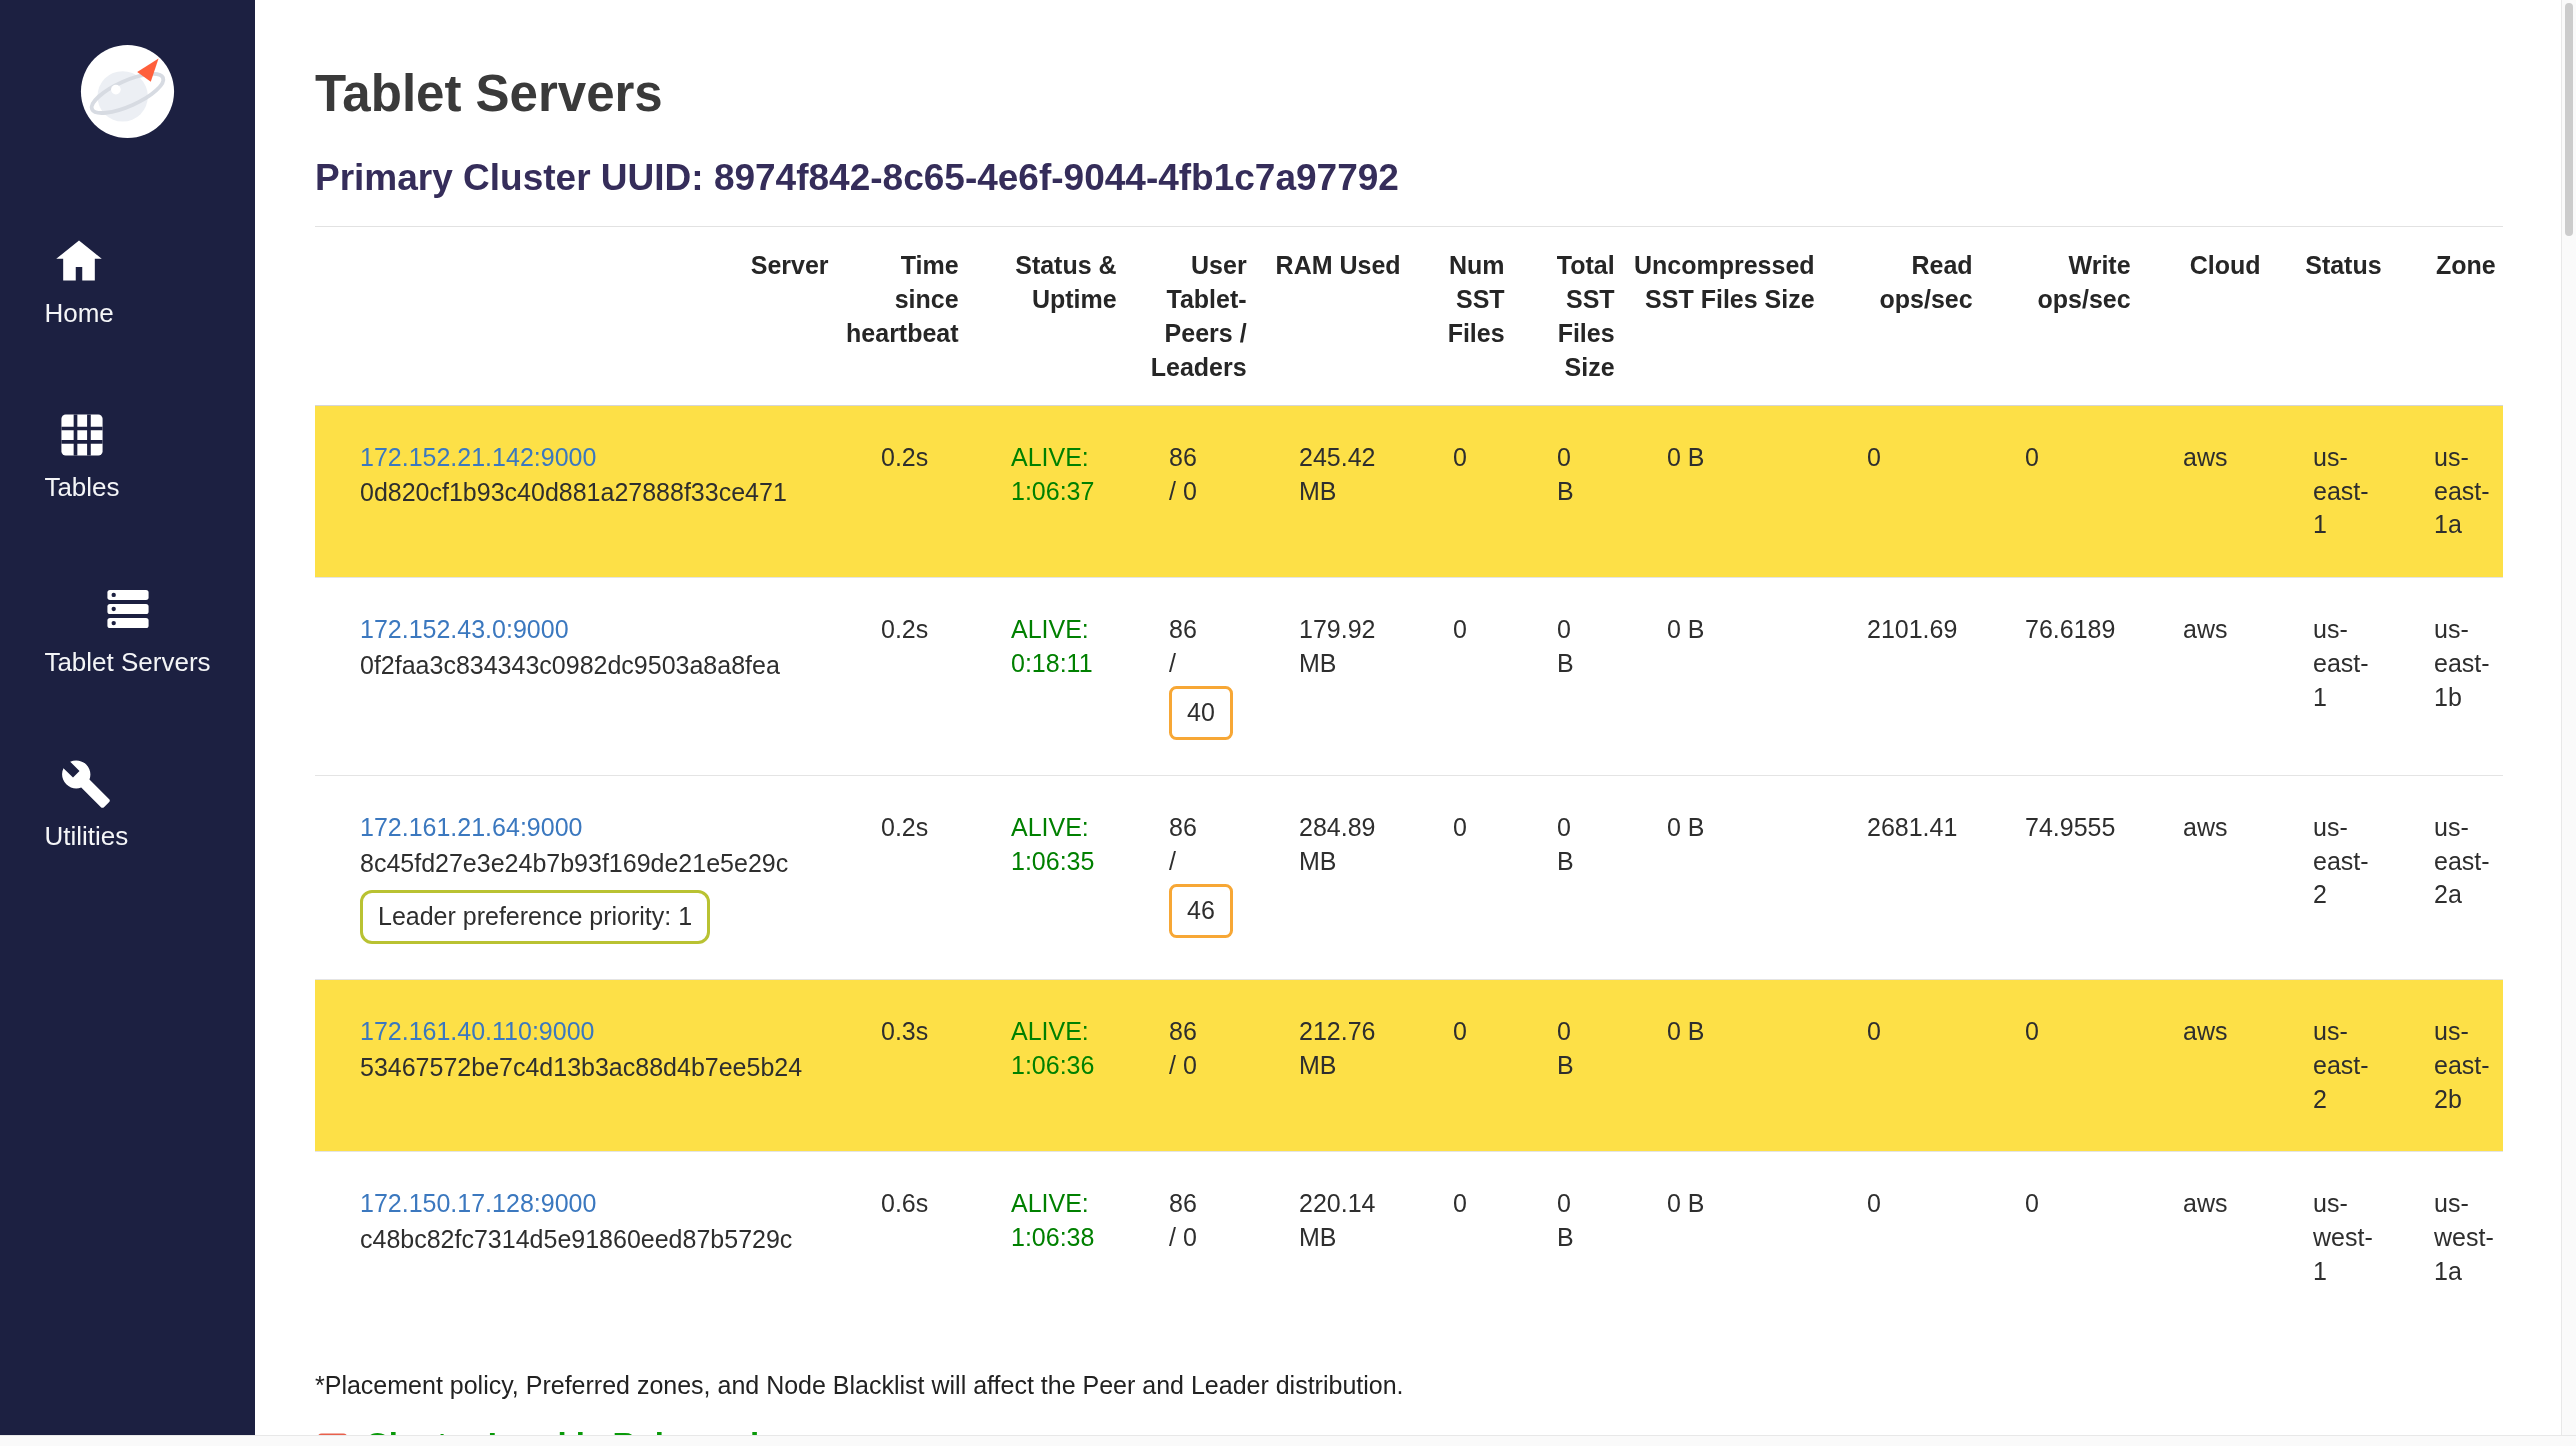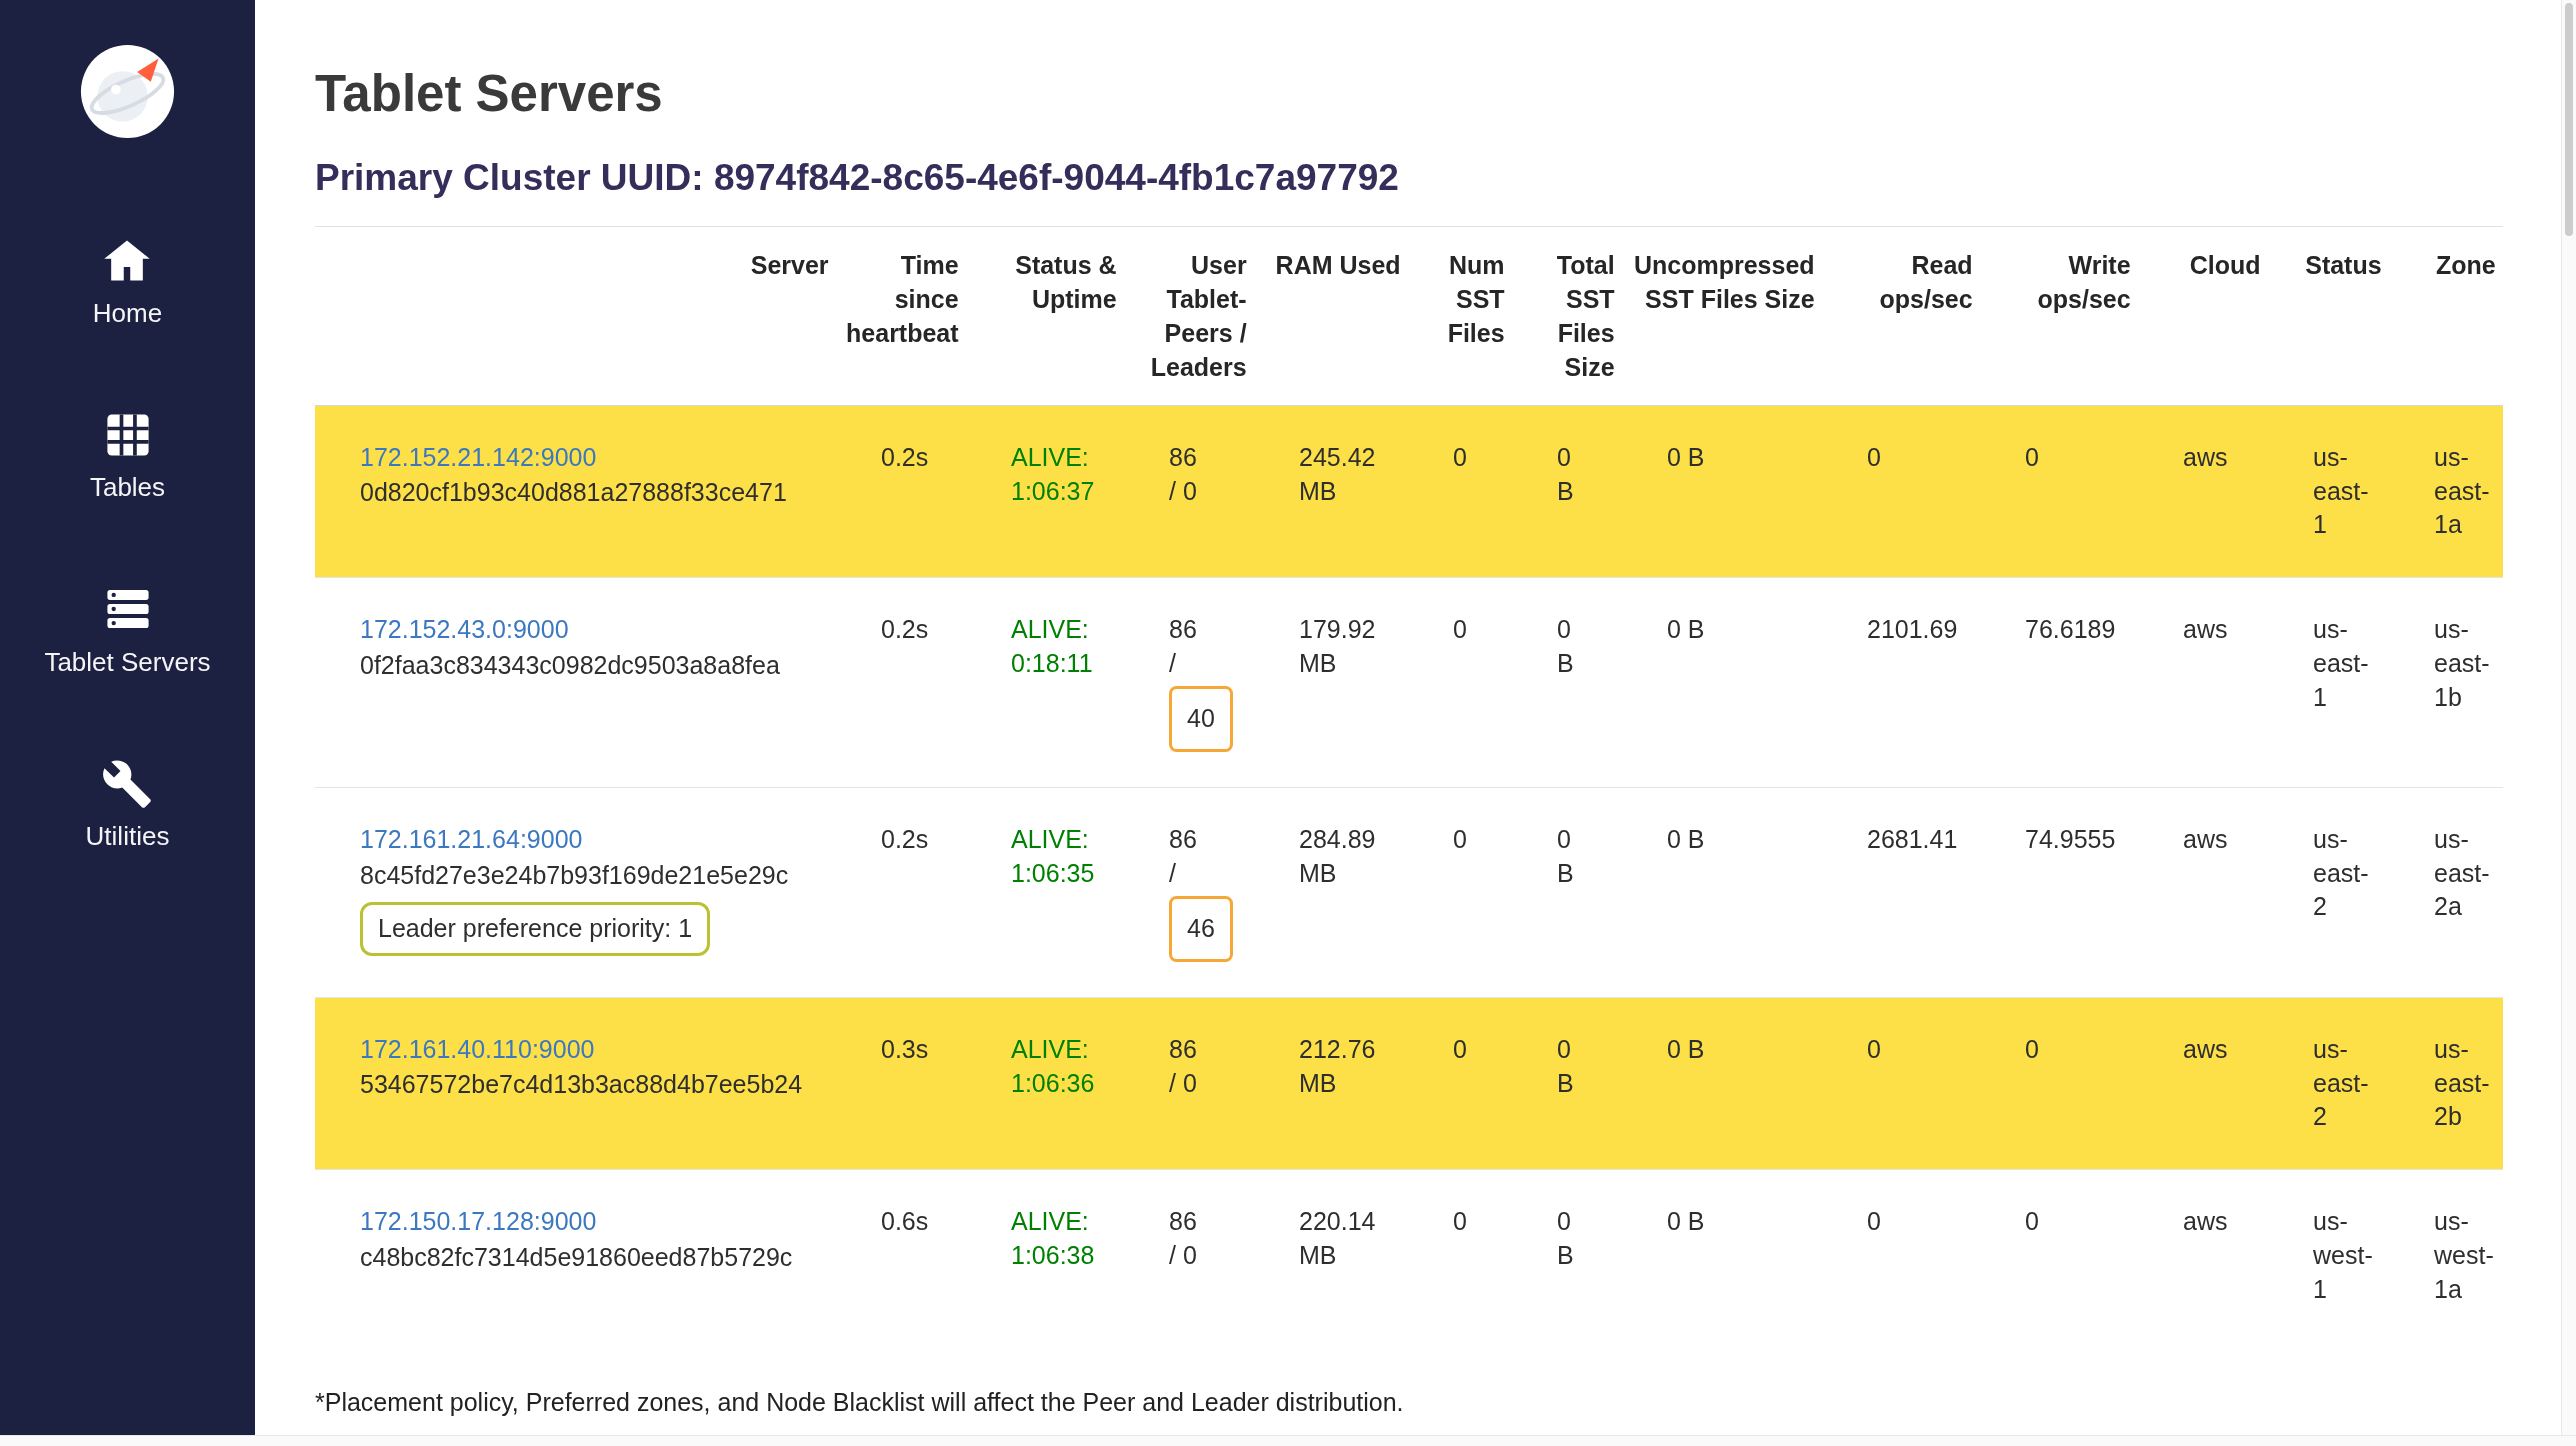--- a/index.html
+++ b/index.html
@@ -14,21 +14,21 @@
   }
   *{box-sizing:border-box;margin:0;padding:0;}
   html,body{width:2576px;height:1446px;overflow:hidden;background:#fff;
     font-family:"Liberation Sans","DejaVu Sans",sans-serif;color:#2e2e2e;}
   .app{display:flex;width:100%;height:100%;position:relative;}
 
   
   .sidebar{width:255px;min-width:255px;height:100%;background:var(--sidebar-bg);
     display:flex;flex-direction:column;align-items:center;padding-top:43px;}
   .logo{width:97px;height:97px;margin-bottom:95px;}
-  .nav{display:flex;flex-direction:column;gap:80px;align-items:center;}
+  .nav{display:flex;flex-direction:column;gap:80px;align-items:flex-start;}
   .nav-item{display:flex;flex-direction:column;align-items:center;gap:11.2px;cursor:pointer;}
   .nav-item svg{width:52px;height:52px;display:block;}
   .nav-label{font-size:26px;color:#f4f5f7;white-space:nowrap;}
 
   
   .main{flex:1;padding:65px 73px 0 60px;overflow:hidden;}
   .page-title{font-size:51px;font-weight:bold;color:#3a3a3a;line-height:1.15;}
   .cluster-heading{font-size:37px;font-weight:bold;color:var(--cluster-heading);
     margin-top:32px;line-height:1.2;}
 
@@ -38,21 +38,21 @@
     padding:22.3px 7.4px 20.5px 9.3px;border-top:1.9px solid #e2e2e2;border-bottom:1.9px solid #d6d6d6;
     line-height:1.35;}
   tbody td{text-align:left;vertical-align:top;font-size:25px;color:#2e2e2e;
     padding:35px 7.4px 35px 45px;line-height:1.35;}
   tbody tr + tr td{border-top:1.9px solid #e4e4e4;}
   tbody tr:nth-child(1),tbody tr:nth-child(4){background:#fde047;}
   a.server-link{color:var(--link-blue);text-decoration:none;}
   .uuid{margin-top:1.9px;}
   .status-cell div{color:var(--status-green);}
   .hl-box{display:inline-block;border:3.7px solid var(--accent-orange);border-radius:7.4px;
-    padding:13px 15px;margin-top:5.6px;}
+    padding:7px 15px;margin-top:5.6px;}
   .leader-pref{display:inline-block;border:3.7px solid var(--leader-pref-border);border-radius:12px;
     padding:7.4px 15px;margin-top:9.3px;}
 
   .footnote{font-size:25px;color:#222;margin-top:47px;}
   .cluster-status{display:flex;align-items:flex-end;gap:15px;margin-top:26px;}
   .cluster-status svg{width:35px;height:35px;display:block;}
   .cluster-status-text{font-size:33px;font-weight:bold;color:var(--balanced-green);}
 
   
   .scrollbar-v{position:fixed;right:0;top:0;width:15px;height:100%;background:#fafafa;

